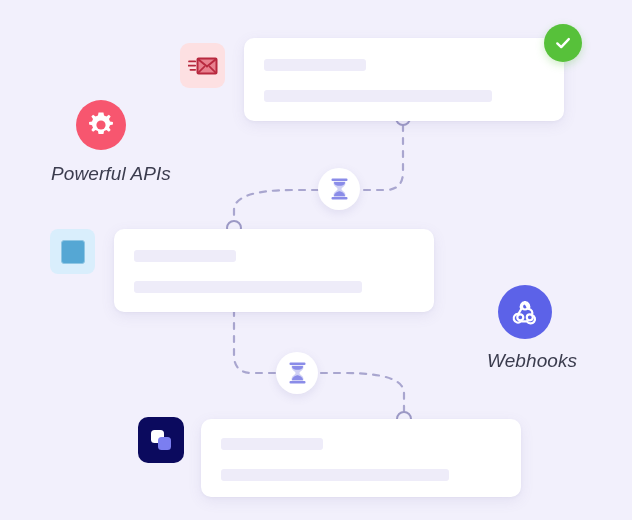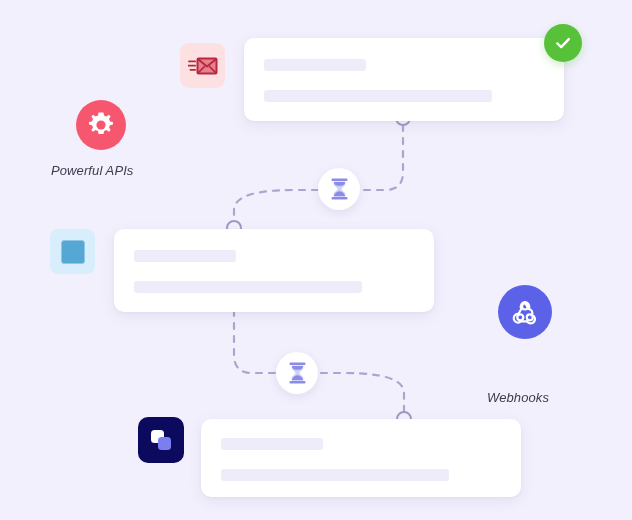--- a/index.html
+++ b/index.html
@@ -142,27 +142,27 @@
     align-items: center;
     justify-content: center;
     box-shadow: 0 3px 9px rgba(87, 193, 58, 0.28);
   }
 
   
   .caption {
     position: absolute;
     font-family: "Liberation Sans", sans-serif;
     font-style: italic;
-    font-size: 13px;
+    font-size: 19px;
     color: #3b3c4e;
     white-space: nowrap;
     letter-spacing: 0.1px;
   }
   #caption-apis { left: 51px; top: 163px; }
-  #caption-webhooks { left: 487px; top: 350px; margin-top: 40px; }
+  #caption-webhooks { left: 487px; top: 350px; }
 </style>
 </head>
 <body>
 
 <div id="stage">
 
   <svg id="connectors" viewBox="0 0 632 520">
 
     <path d="M 403 125 L 403 172 Q 403 190 385 190 L 294 190 Q 234 190 234 210 L 234 221" fill="none" stroke="#a9a6cf" stroke-width="2.2" stroke-dasharray="6 7" stroke-linecap="round"></path>
 

